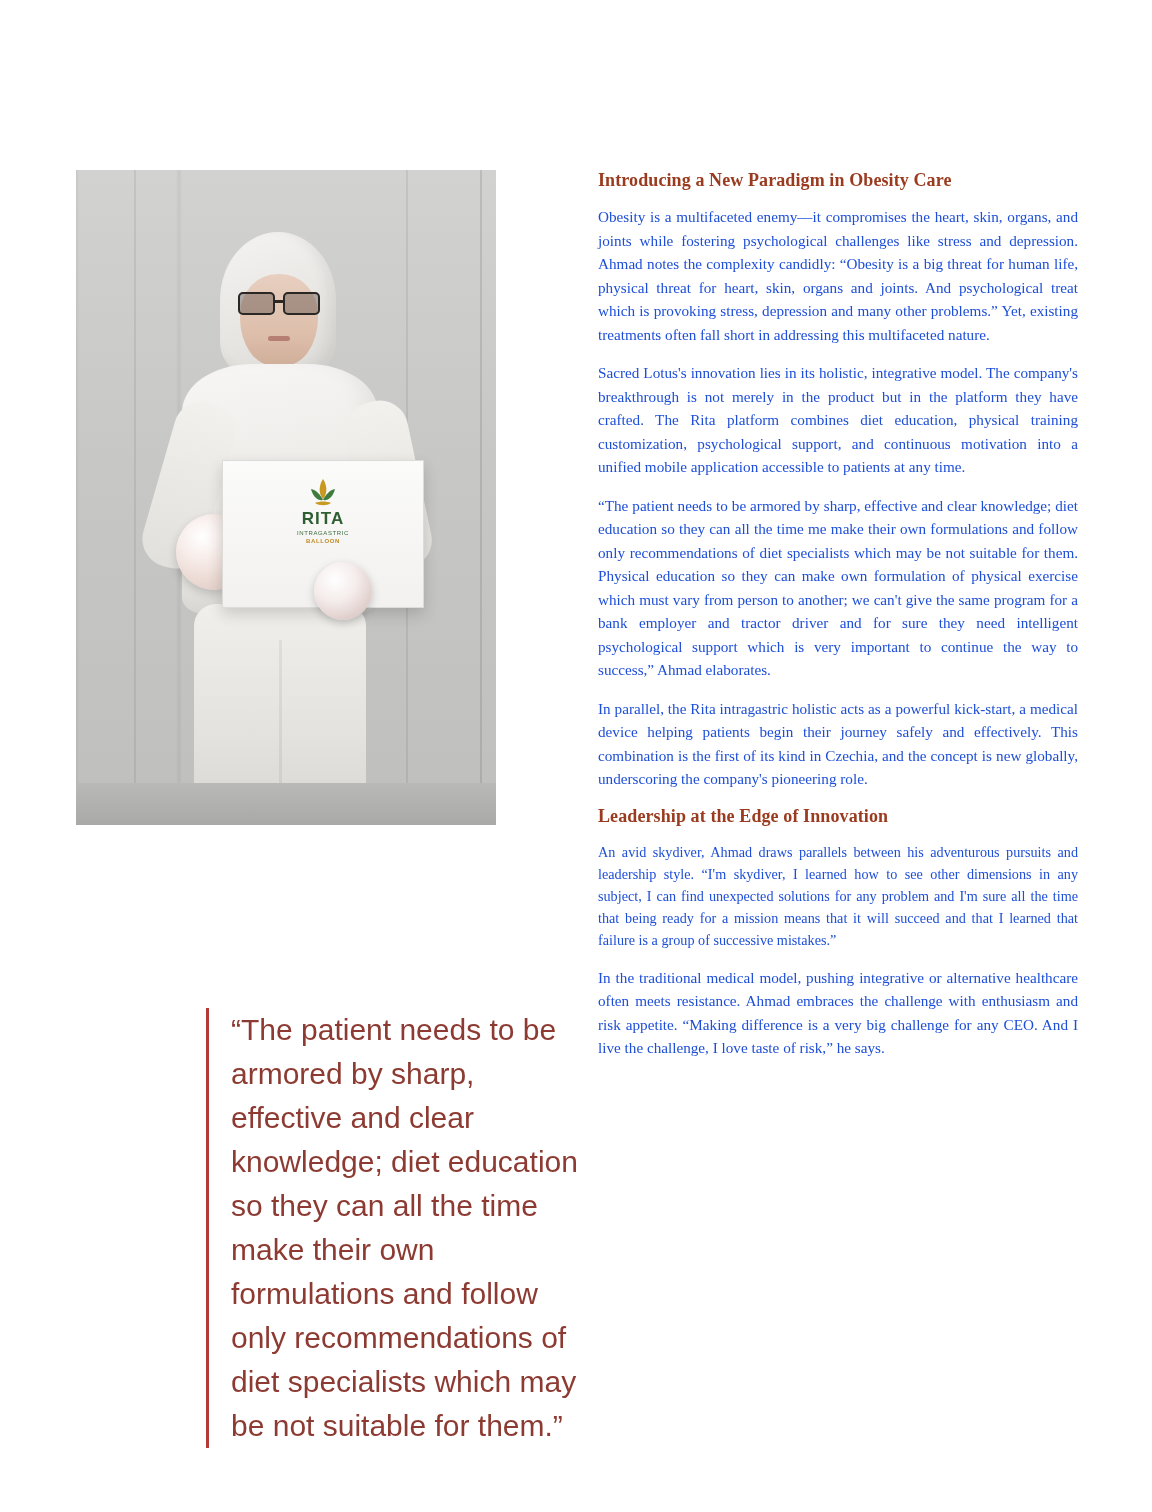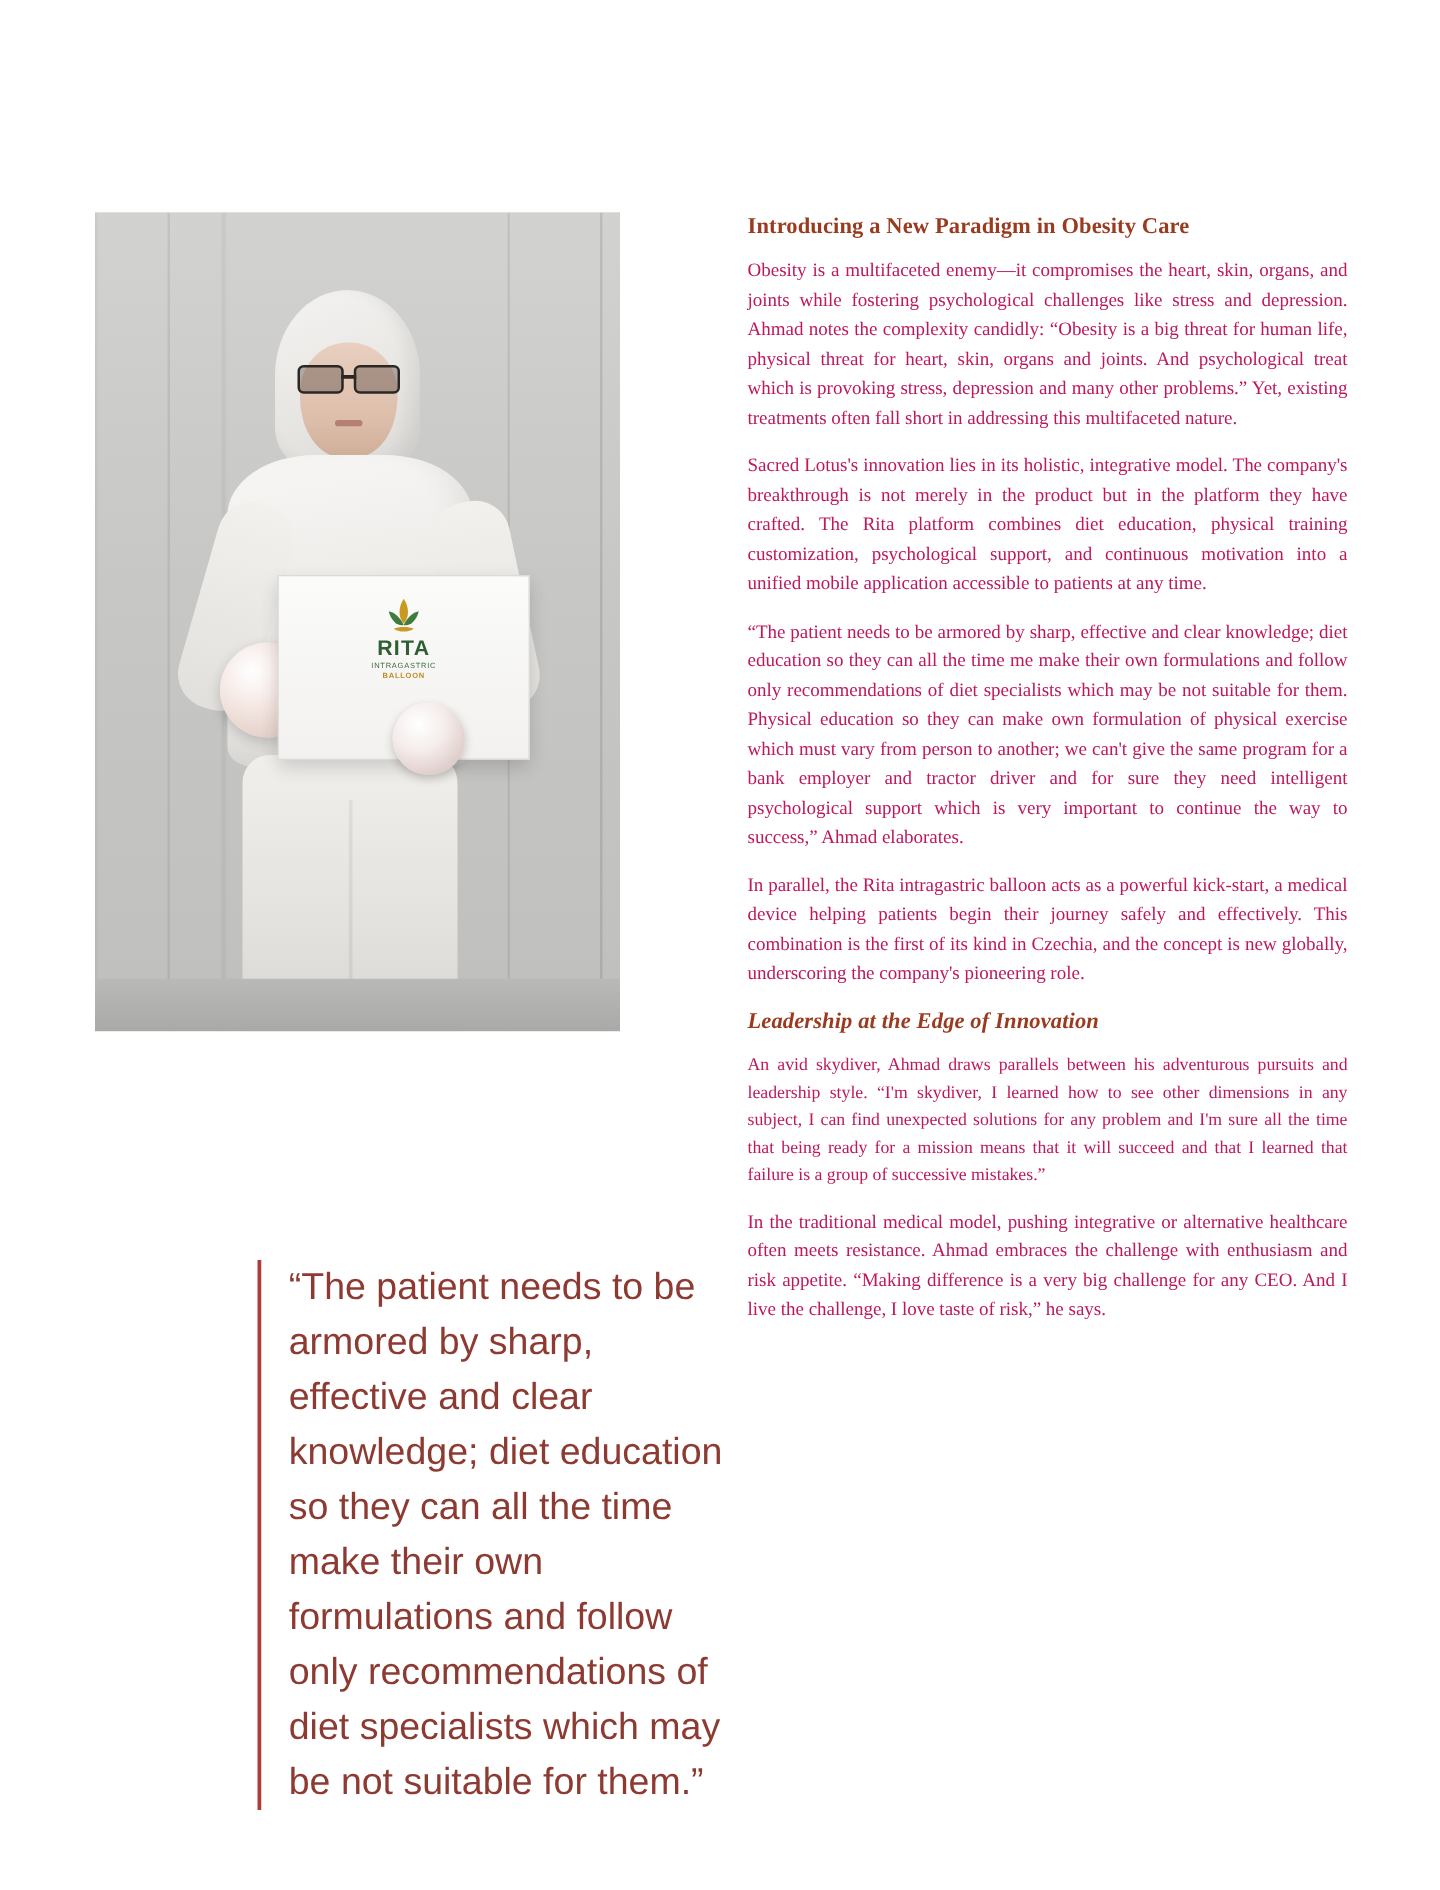--- a/index.html
+++ b/index.html
@@ -262,28 +262,27 @@
   .section-head {
     font-family: "Liberation Serif", serif;
     font-weight: bold;
     font-size: 18px;
     color: #9a3b1f;
     margin: 0 0 14px 0;
     letter-spacing: 0.1px;
   }
   .section-head.second {
     margin-top: 12px;
-    font-style: italic;
   }
   .body-p {
     margin: 0 0 15px 0;
     font-family: "Liberation Serif", serif;
     font-size: 15.2px;
     line-height: 23.5px;
-    color: #be185d;
+    color: #1d4ed8;
     text-align: justify;
     text-justify: inter-word;
   }
   .body-p.tight {
     font-size: 14.2px;
     line-height: 22px;
   }
 </style>
 </head>
 <body>
@@ -339,21 +338,21 @@
 
   </div>
 
   <div class="right-col">
 
     <h2 class="section-head">Introducing a New Paradigm in Obesity Care</h2>
 
     <p class="body-p">Obesity is a multifaceted enemy—it compromises the heart, skin, organs, and joints while fostering psychological challenges like stress and depression. Ahmad notes the complexity candidly: “Obesity is a big threat for human life, physical threat for heart, skin, organs and joints. And psychological treat which is provoking stress, depression and many other problems.” Yet, existing treatments often fall short in addressing this multifaceted nature.</p>
     <p class="body-p">Sacred Lotus's innovation lies in its holistic, integrative model. The company's breakthrough is not merely in the product but in the platform they have crafted. The Rita platform combines diet education, physical training customization, psychological support, and continuous motivation into a unified mobile application accessible to patients at any time.</p>
     <p class="body-p">“The patient needs to be armored by sharp, effective and clear knowledge; diet education so they can all the time me make their own formulations and follow only recommendations of diet specialists which may be not suitable for them. Physical education so they can make own formulation of physical exercise which must vary from person to another; we can't give the same program for a bank employer and tractor driver and for sure they need intelligent psychological support which is very important to continue the way to success,” Ahmad elaborates.</p>
-    <p class="body-p">In parallel, the Rita intragastric balloon acts as a powerful kick-start, a medical device helping patients begin their journey safely and effectively. This combination is the first of its kind in Czechia, and the concept is new globally, underscoring the company's pioneering role.</p>
+    <p class="body-p">In parallel, the Rita intragastric holistic acts as a powerful kick-start, a medical device helping patients begin their journey safely and effectively. This combination is the first of its kind in Czechia, and the concept is new globally, underscoring the company's pioneering role.</p>
 
     <h2 class="section-head second">Leadership at the Edge of Innovation</h2>
 
     <p class="body-p tight">An avid skydiver, Ahmad draws parallels between his adventurous pursuits and leadership style. “I'm skydiver, I learned how to see other dimensions in any subject, I can find unexpected solutions for any problem and I'm sure all the time that being ready for a mission means that it will succeed and that I learned that failure is a group of successive mistakes.”</p>
     <p class="body-p">In the traditional medical model, pushing integrative or alternative healthcare often meets resistance. Ahmad embraces the challenge with enthusiasm and risk appetite. “Making difference is a very big challenge for any CEO. And I live the challenge, I love taste of risk,” he says.</p>
 
   </div>
 
 </div>
 

